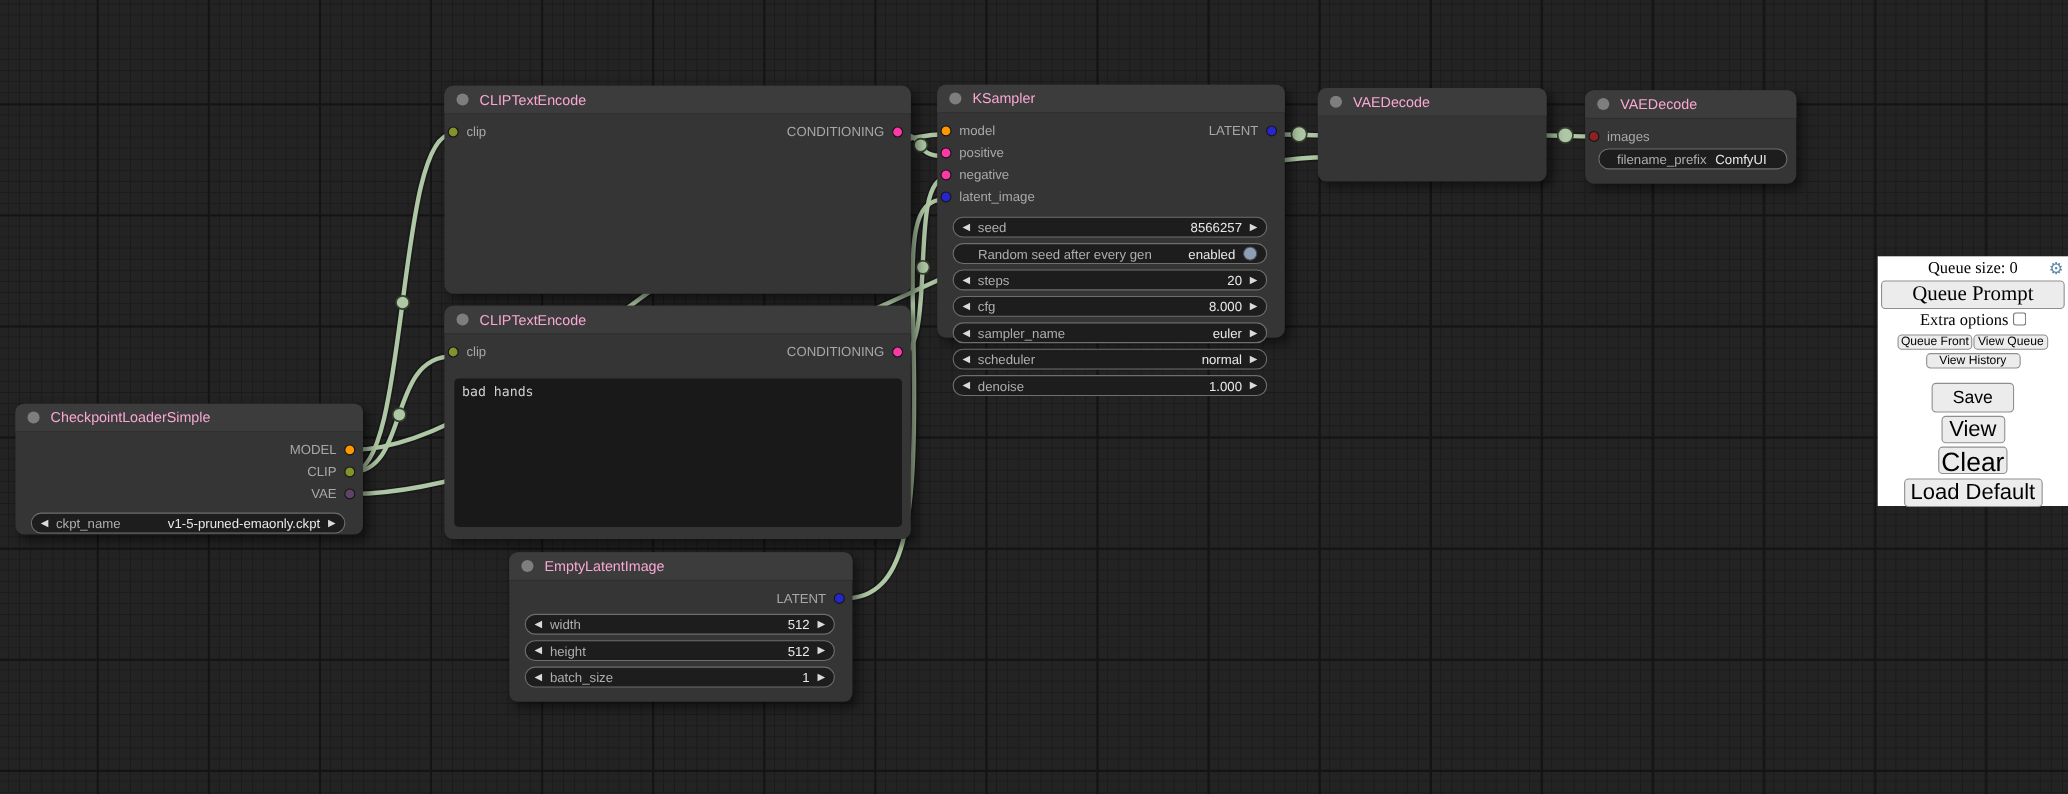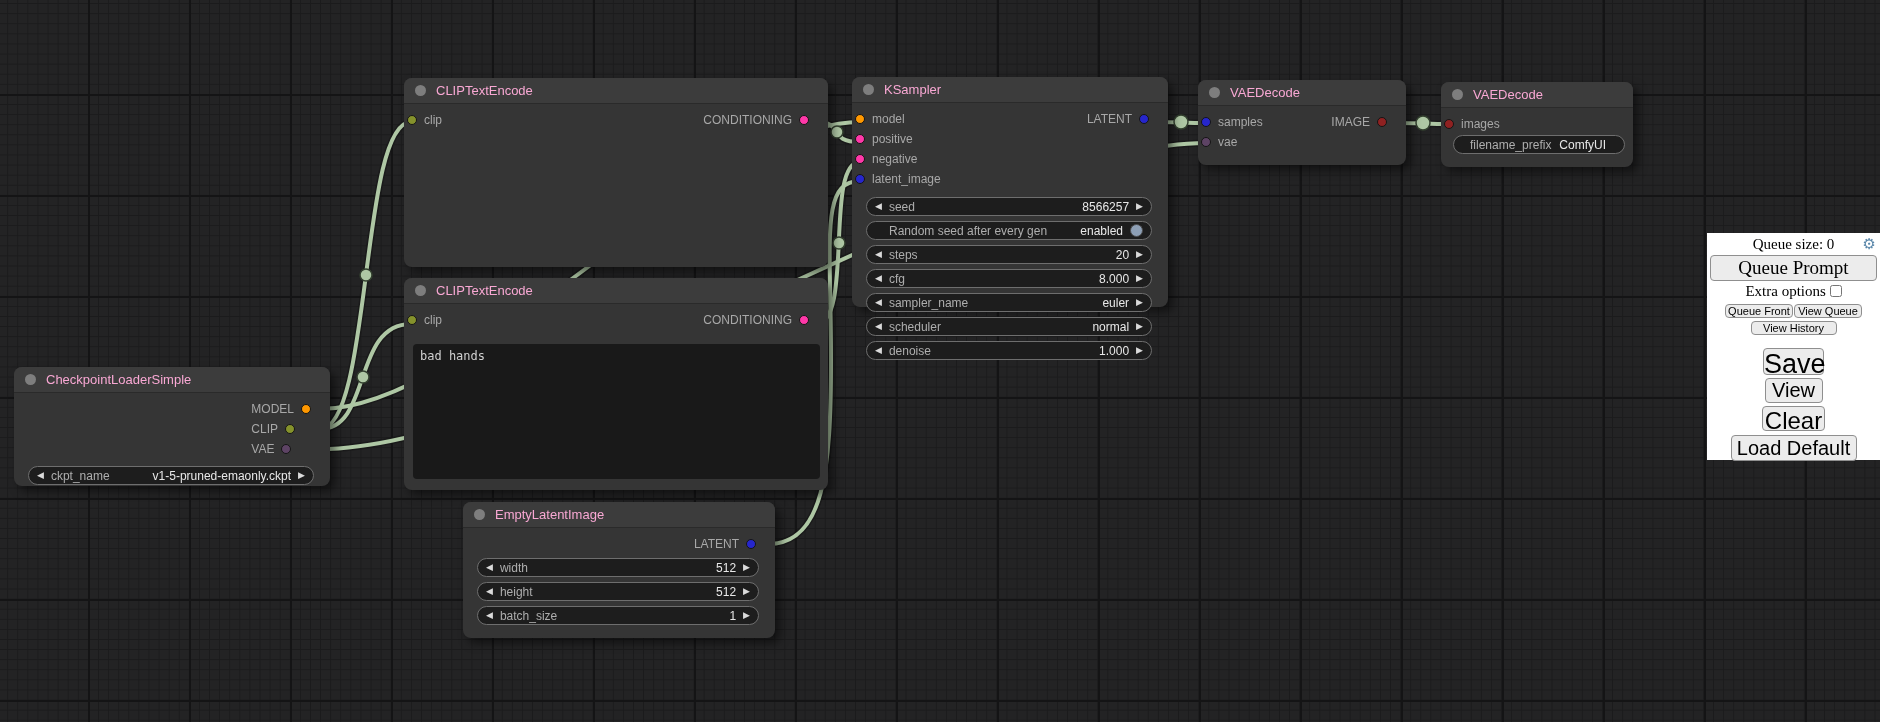--- a/index.html
+++ b/index.html
@@ -33,21 +33,21 @@
     padding:0 11px;
     background:#3c3c3c; border-radius:8px 8px 0 0;
     border-bottom:1px solid #2a2a2a;
     color:#f9a8d4; font-size:13px;
   }
   .title-dot { width:11px; height:11px; border-radius:50%; background:#7e7e7e; flex:0 0 auto; }
   .slots { display:flex; justify-content:space-between; padding-top:6px; }
   .col { display:flex; flex-direction:column; min-width:10px; }
   .slot { height:20px; display:flex; align-items:center; gap:7px; white-space:nowrap; }
   .slot.in  { padding-left:3px; }
-  .slot.out { justify-content:flex-start; padding-right:19px; }
+  .slot.out { justify-content:flex-end; padding-right:7px; }
   .sdot { width:10px; height:10px; border-radius:50%; border:1px solid #151515; flex:0 0 auto; }
   .c-model { background:#ff9800; }
   .c-clip { background:#85922c; }
   .c-vae { background:#5d4364; }
   .c-cond { background:#ff38a8; }
   .c-latent { background:#2626cc; }
   .c-image { background:#8f2121; }
 
   .widget {
     height:19px; display:flex; align-items:center;
@@ -82,21 +82,21 @@
     display:block; background:#ececec; border:1px solid #8f8f8f; border-radius:4px;
     color:#000; text-align:center; font-family:"Liberation Sans", sans-serif;
   }
   #queue-prompt-btn { width:167px; height:26px; margin:1px auto 0; font-size:19px;
     font-family:"Liberation Serif", serif; }
   .q-extra { text-align:center; font-size:15px; height:18px; margin-top:2px; }
   .q-extra input { width:12px; height:12px; vertical-align:-1px; }
   .q-row { display:flex; gap:1px; padding:0 18px; margin-top:3px; }
   .q-row .qbtn { flex:1; height:14px; font-size:11px; line-height:12px; }
   #view-history-btn { width:86px; height:14px; font-size:11px; line-height:12px; margin:3px auto 0; }
-  #save-btn { width:61px; height:27px; font-size:27px; margin:13px auto 0; }
+  #save-btn { width:75px; height:27px; font-size:16px; margin:13px auto 0; }
   #load-btn { width:58px; height:25px; font-size:20px; margin:3px auto 0; }
   #clear-btn { width:63px; height:25px; font-size:24px; margin:3px auto 0; }
   #load-default-btn { width:126px; height:26px; font-size:20px; margin:4px auto 0; }
 </style>
 </head>
 <body>
 
 <svg id="wires" width="1880" height="722">
   <g>
     <path class="wire-under" d="M320,429 C372,429 360,122 411,122"></path>
@@ -277,38 +277,20 @@
       <span class="arrow">▶</span>
     </div>
   </div>
 </div>
 
 <div class="node" style="left:1198px; top:80px; width:208px; height:85px;">
   <div class="node-title">
     <span class="title-dot"></span>
     <span>VAEDecode</span>
   </div>
-  <div class="slots">
-    <div class="col">
-      <div class="slot in">
-        <span class="sdot c-latent"></span>
-        <span>samples</span>
-      </div>
-      <div class="slot in">
-        <span class="sdot c-vae"></span>
-        <span>vae</span>
-      </div>
-    </div>
-    <div class="col">
-      <div class="slot out">
-        <span>IMAGE</span>
-        <span class="sdot c-image"></span>
-      </div>
-    </div>
-  </div>
 </div>
 
 <div class="node" style="left:1441px; top:82px; width:192px; height:85px;">
   <div class="node-title">
     <span class="title-dot"></span>
     <span>VAEDecode</span>
   </div>
   <div class="slots">
     <div class="col">
       <div class="slot in">

